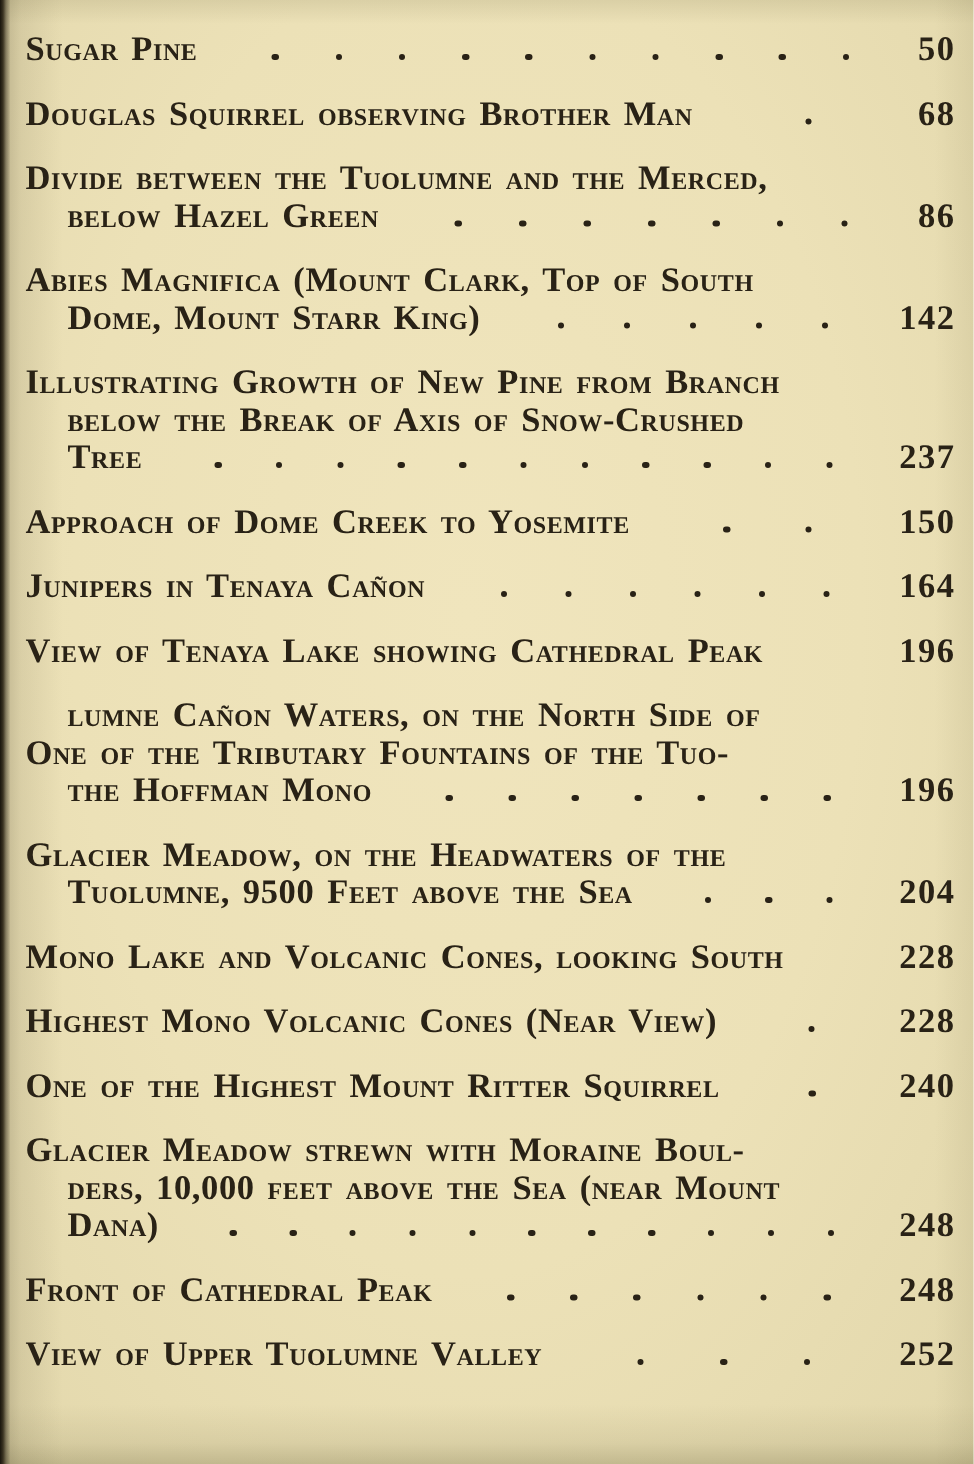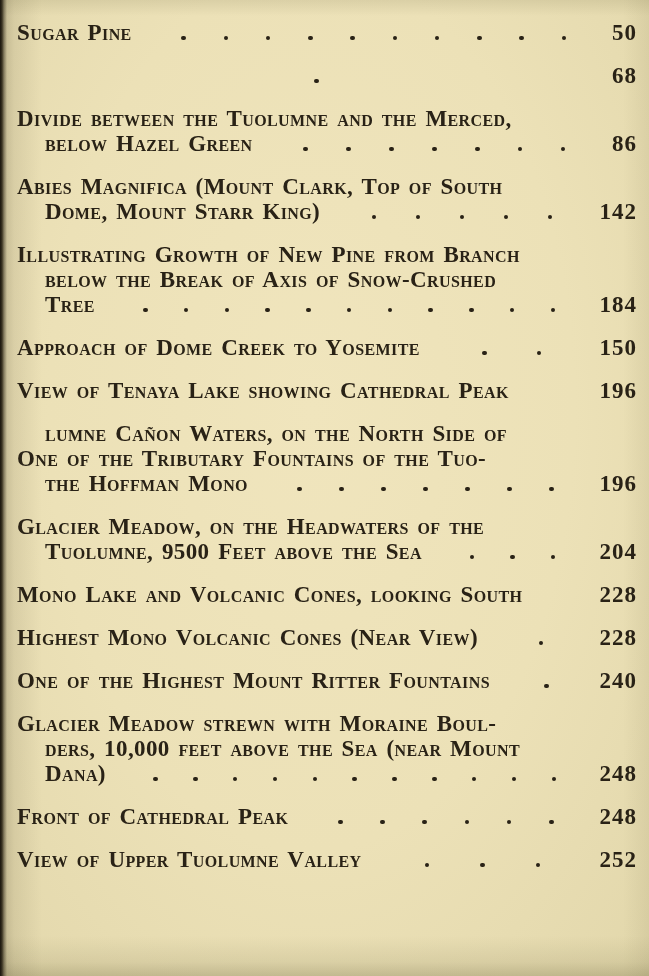--- a/index.html
+++ b/index.html
@@ -88,20 +88,21 @@
             <i class="dot"></i>
             <i class="dot"></i>
             <i class="dot"></i>
           </span>
           <span class="pg">50</span>
         </div>
       </div>
 
   <div class="entry">
         <div class="line">
+          <span class="txt">Douglas Squirrel observing Brother Man</span>
           <span class="leader">
             <i class="dot"></i>
           </span>
           <span class="pg">68</span>
         </div>
       </div>
 
   <div class="entry">
         <div class="line">
           <span class="txt">Divide between the Tuolumne and the Merced,</span>
@@ -154,35 +155,49 @@
             <i class="dot"></i>
             <i class="dot"></i>
             <i class="dot"></i>
             <i class="dot"></i>
             <i class="dot"></i>
             <i class="dot"></i>
             <i class="dot"></i>
             <i class="dot"></i>
             <i class="dot"></i>
           </span>
-          <span class="pg">184</span>
+          <span class="pg">237</span>
         </div>
       </div>
 
   <div class="entry">
         <div class="line">
           <span class="txt">Approach of Dome Creek to Yosemite</span>
           <span class="leader">
             <i class="dot"></i>
             <i class="dot"></i>
           </span>
           <span class="pg">150</span>
         </div>
       </div>
 
+  <div class="entry">
+        <div class="line">
+          <span class="txt">Junipers in Tenaya Cañon</span>
+          <span class="leader">
+            <i class="dot"></i>
+            <i class="dot"></i>
+            <i class="dot"></i>
+            <i class="dot"></i>
+            <i class="dot"></i>
+            <i class="dot"></i>
+          </span>
+          <span class="pg">164</span>
+        </div>
+      </div>
 
   <div class="entry">
         <div class="line">
           <span class="txt">View of Tenaya Lake showing Cathedral Peak</span>
           <span class="leader"></span>
           <span class="pg">196</span>
         </div>
       </div>
 
   <div class="entry">
@@ -235,21 +250,21 @@
           <span class="txt">Highest Mono Volcanic Cones (Near View)</span>
           <span class="leader">
             <i class="dot"></i>
           </span>
           <span class="pg">228</span>
         </div>
       </div>
 
   <div class="entry">
         <div class="line">
-          <span class="txt">One of the Highest Mount Ritter Fountains</span>
+          <span class="txt">One of the Highest Mount Ritter Squirrel</span>
           <span class="leader">
             <i class="dot"></i>
           </span>
           <span class="pg">240</span>
         </div>
       </div>
 
   <div class="entry">
         <div class="line">
           <span class="txt">Glacier Meadow strewn with Moraine Boul-</span>

